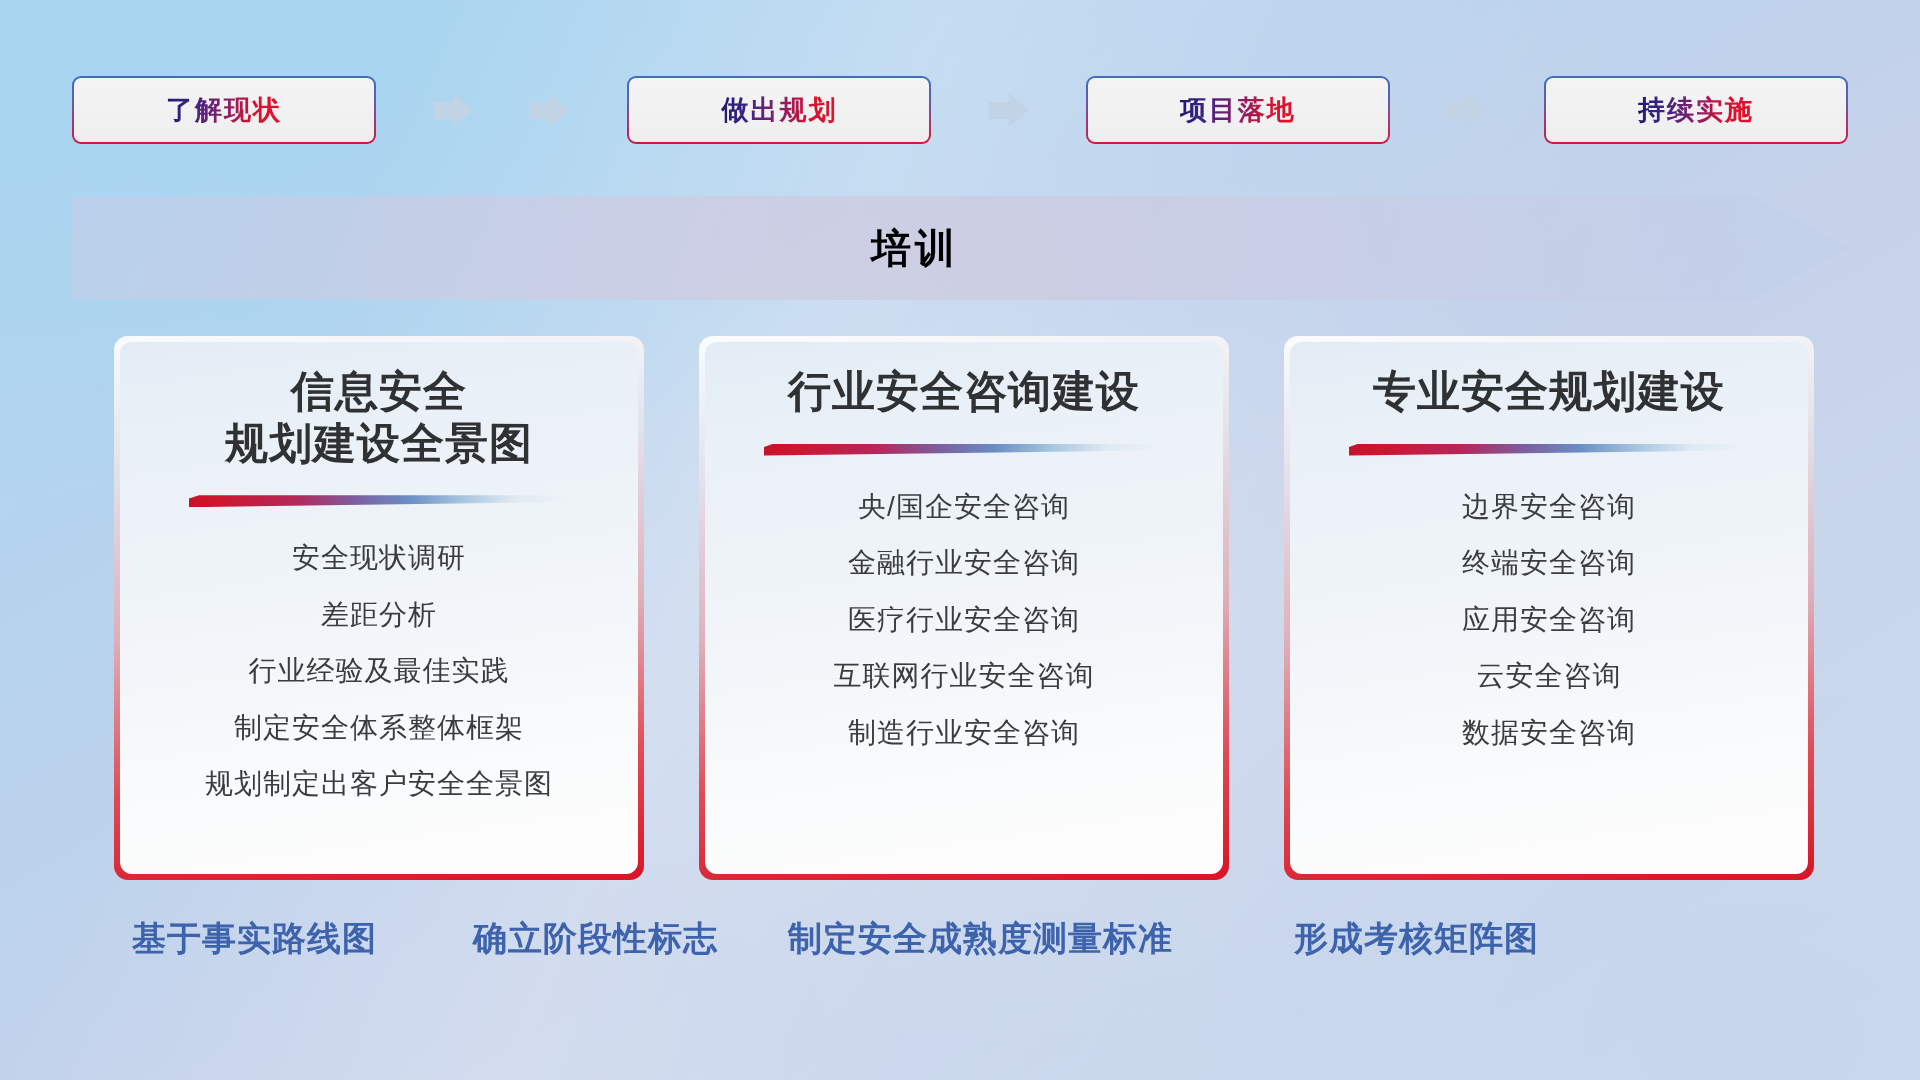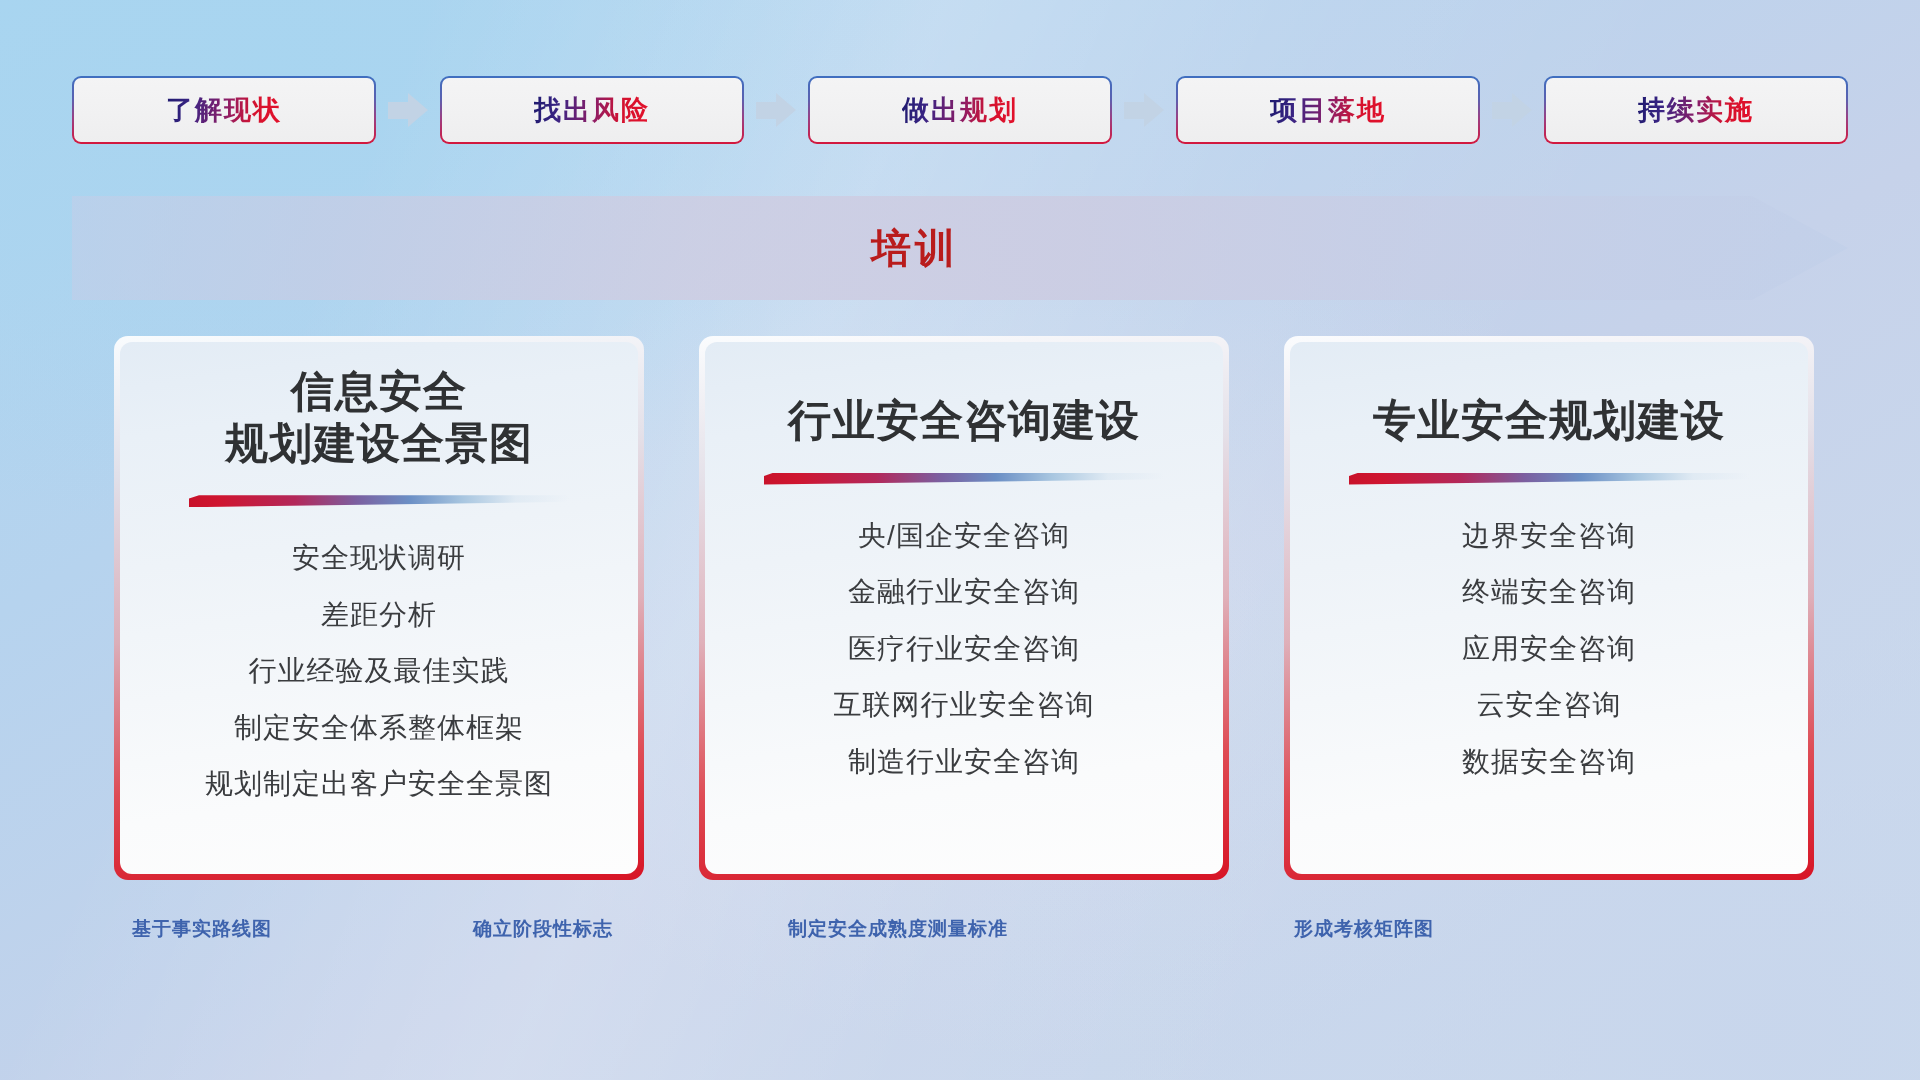--- a/index.html
+++ b/index.html
@@ -76,21 +76,21 @@
         rgba(204,204,226,0.88) 56%,
         rgba(199,206,230,0.80) 76%,
         rgba(192,207,233,0.62) 100%);
     clip-path:polygon(0 0, calc(100% - 96px) 0, 100% 50%, calc(100% - 96px) 100%, 0 100%);
   }
   .banner-title{
     position:absolute; inset:0;
     display:flex; align-items:center; justify-content:center;
     padding-right:90px;
     font-size:40px; font-weight:700; letter-spacing:4px;
-    color:#b91c1c;
+    color:#000000;
   }
 
   
   .cards{
     position:absolute; left:114px; top:336px; width:1700px; height:544px;
     display:flex; justify-content:space-between;
   }
   .card{
     width:530px; height:544px;
     position:relative;
@@ -111,21 +111,21 @@
         #e3ecf5 0%,
         #e9f0f7 16%,
         #eef3f8 38%,
         #f4f7fa 60%,
         #fafbfc 80%,
         #fdfdfd 100%);
     overflow:hidden;
     display:flex; flex-direction:column; align-items:center;
   }
   .card-title{
-    margin-top:53px;
+    margin-top:24px;
     font-size:43px; font-weight:700; line-height:1.20;
     color:#2f3133; text-align:center; letter-spacing:1px;
     white-space:pre-line;
   }
   .card-title.two-line{ margin-top:24px; }
 
   .divider{
     margin-top:26px;
     width:380px; height:12px;
     position:relative;
@@ -150,21 +150,21 @@
     font-size:28px; line-height:1.52; color:#3a3c3f;
     letter-spacing:1px; text-align:center;
   }
 
   
   .footer{
     position:absolute; left:0; top:916px; width:1920px; height:60px;
   }
   .footer-label{
     position:absolute; top:0;
-    font-size:19px; font-weight:700; letter-spacing:1px;
+    font-size:34px; font-weight:700; letter-spacing:1px;
     color:#3e63ad; white-space:nowrap;
   }
   .f0{ left:132px; }
   .f1{ left:473px; }
   .f2{ left:788px; }
   .f3{ left:1294px; }
 </style>
 </head>
 <body>
 
@@ -173,23 +173,20 @@
 <div class="steps">
 
   <div class="step-box">
     <span class="step-label">了解现状</span>
   </div>
   <div class="step-arrow">
     <span class="shaft"></span>
       <span class="head"></span>
   </div>
 
-  <div class="step-box">
-    <span class="step-label">找出风险</span>
-  </div>
   <div class="step-arrow">
     <span class="shaft"></span>
       <span class="head"></span>
   </div>
 
   <div class="step-box">
     <span class="step-label">做出规划</span>
   </div>
   <div class="step-arrow">
     <span class="shaft"></span>

